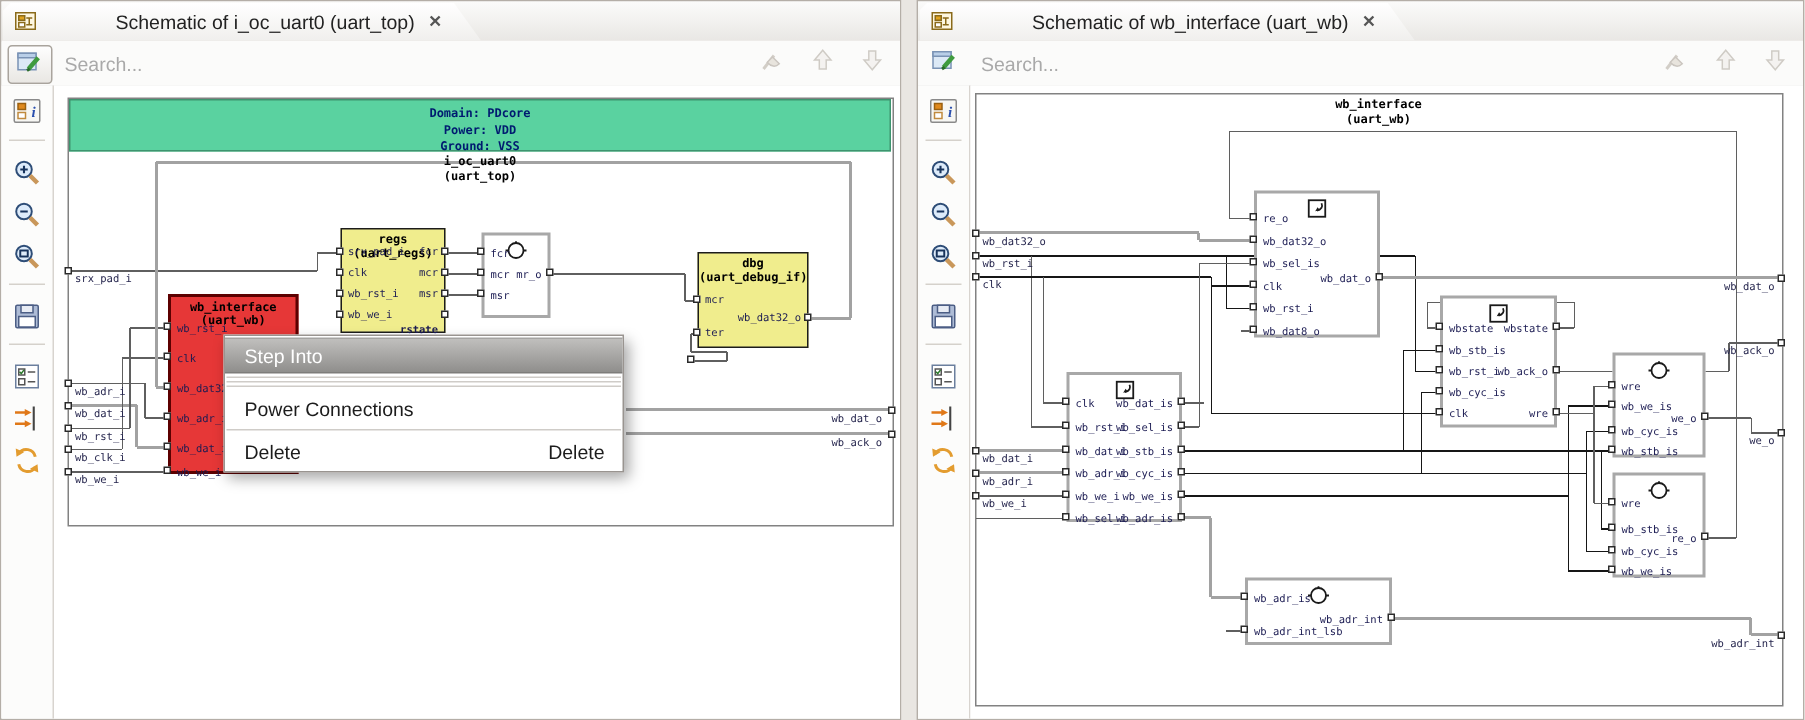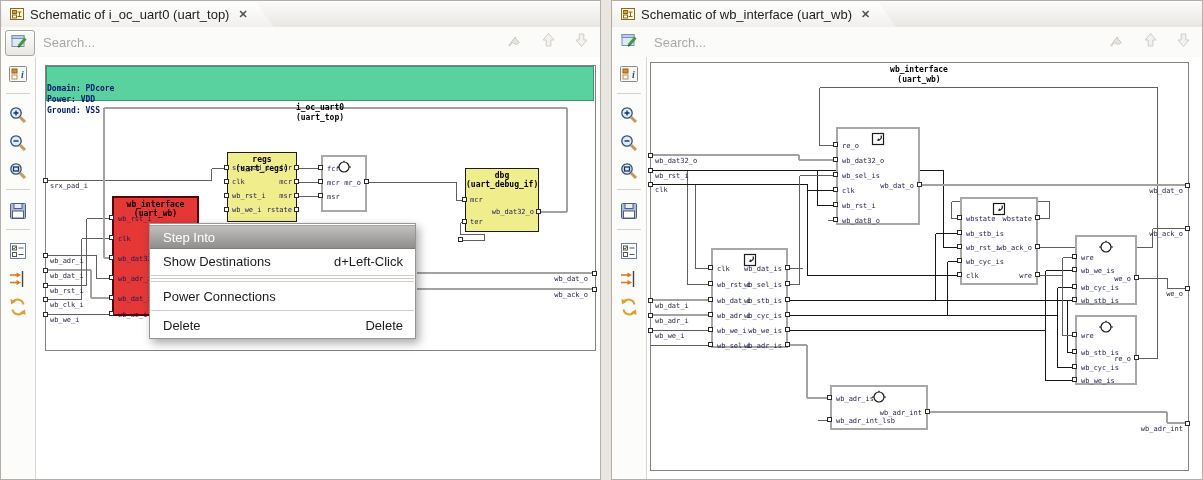--- a/index.html
+++ b/index.html
@@ -2,21 +2,21 @@
 <html><head>
 <meta charset="utf-8">
 <style>
   html,body{margin:0;padding:0;}
   body{width:1203px;height:480px;position:relative;background:#e9e6e2;font-family:"Liberation Sans",sans-serif;overflow:hidden;}
   .pane{position:absolute;top:0;height:478px;background:#ffffff;border:1px solid #b4aea7;}
   #pane0{left:0;width:599px;}
   #pane1{left:611px;width:590px;}
   .tabbar{position:absolute;left:0;top:0;right:0;height:26px;background:linear-gradient(#fbfbfa,#e9e7e4);border-bottom:1px solid #c9c4be;}
   .tab{position:absolute;left:1px;top:1px;height:25px;display:inline-flex;align-items:center;gap:5px;padding:0 26px 0 7px;background:linear-gradient(#ffffff,#f0efed);clip-path:polygon(0 100%,0 5px,5px 0,calc(100% - 18px) 0,100% 100%);font-size:13px;color:#222;}
-  .tab .ttl{white-space:nowrap;}
+  .tab .ttl{white-space:nowrap;margin-left:47px;}
   .tab .close{font-size:11px;color:#555;margin-left:4px;font-weight:bold;}
   .toolrow{position:absolute;left:0;top:26px;right:0;height:30px;background:#fbfbfa;border-bottom:1px solid #c2bdb7;}
   .searchbtn{position:absolute;left:4px;top:3px;width:28px;height:24px;border:1px solid #a9a49d;border-radius:3px;background:linear-gradient(#fefefe,#e9e7e3);display:flex;align-items:center;justify-content:center;}
   .searchbtn.flat{border:none;background:none;}
   .search{position:absolute;left:40px;top:3px;width:330px;height:22px;border:none;outline:none;font-size:13px;color:#444;background:transparent;font-family:"Liberation Sans",sans-serif;}
   .search::placeholder{color:#a9a9a9;}
   .ticons{position:absolute;right:10px;top:4px;display:flex;gap:16px;opacity:.8;}
   .pbody{position:absolute;left:0;top:56px;right:0;bottom:0;background:#fff;}
   .sidebar{position:absolute;left:0;top:0;width:34px;bottom:0;background:#fcfcfb;border-right:1px solid #d8d4cf;}
   .sbicon{position:absolute;left:7px;width:20px;height:20px;}
@@ -24,21 +24,21 @@
   .canvas{position:absolute;left:35px;top:0;right:0;bottom:0;background:#ffffff;overflow:hidden;}
   .wires{position:absolute;left:0;top:0;}
   .blk{position:absolute;background:#fff;border:1px solid #1c1c1c;box-sizing:border-box;}
   .blk.icon{border:2px solid #a8a8a8;text-align:right;}
   .blk.sel{border:2px solid #5c0000;}
   .blkttl{position:absolute;left:0;right:0;top:2px;text-align:center;font:bold 8px "DejaVu Sans Mono",monospace;color:#000;line-height:9px;white-space:pre;}
   .blkicon{position:absolute;left:50%;transform:translateX(-50%);top:3px;}
   .port{position:absolute;width:5px;height:5px;background:#fff;border:1px solid #2a2a2a;box-sizing:border-box;}
   .plbl{position:absolute;font:7px "DejaVu Sans Mono",monospace;color:#1b1b52;white-space:nowrap;}
   .blbl{position:absolute;font:7px "DejaVu Sans Mono",monospace;color:#25254d;white-space:nowrap;}
-  .banner{position:absolute;box-sizing:border-box;border:1px solid #3e946f;text-align:left;font:bold 8px "DejaVu Sans Mono",monospace;color:#001a70;line-height:11px;padding-top:16px;}
+  .banner{position:absolute;box-sizing:border-box;border:1px solid #3e946f;text-align:center;font:bold 8px "DejaVu Sans Mono",monospace;color:#001a70;line-height:11px;padding-top:3px;}
   .hdr{position:absolute;text-align:center;font:bold 8px "DejaVu Sans Mono",monospace;color:#000;line-height:10px;white-space:pre;}
   .menu{position:absolute;background:#ffffff;border:1px solid #999490;box-shadow:3px 4px 9px rgba(0,0,0,.35);padding:1px 0;z-index:50;}
   .mi{height:24px;display:flex;align-items:center;padding:0 12px 0 13px;font-size:13px;color:#1c1c1c;white-space:nowrap;}
   .mi .acc{margin-left:auto;padding-left:34px;}
   .mi.hl{background:linear-gradient(#c0bfbd,#8f8e8c);color:#fff;border-top:1px solid #a5a4a2;border-bottom:1px solid #7e7d7b;height:22px;}
   .msep{height:1px;background:#cfccc8;margin:2px 1px;}
   .gap{position:absolute;left:601px;top:0;width:10px;height:480px;background:#e9e6e2;}
 </style>
 </head>
 <body>
@@ -194,21 +194,21 @@
         <div class="blk" style="left: 191px; top: 95px; width: 70px; height: 70px; background: rgb(240, 237, 141);">
           <div class="blkttl">regs
 (uart_regs)</div>
           <div class="plbl" style="left: 4px; top: 11px;">srx_pad_i</div>
           <div class="plbl" style="left: 4px; top: 25px;">clk</div>
           <div class="plbl" style="left: 4px; top: 39px;">wb_rst_i</div>
           <div class="plbl" style="left: 4px; top: 53px;">wb_we_i</div>
           <div class="plbl" style="right: 4px; top: 11px;">fcr</div>
           <div class="plbl" style="right: 4px; top: 25px;">mcr</div>
           <div class="plbl" style="right: 4px; top: 39px;">msr</div>
-          <div class="plbl" style="right: 4px; top: 53px;">rstate</div>
+          <div class="plbl" style="right: 4px; top: 63px; font-weight: bold;">rstate</div>
         </div>
         <div class="port" style="left: 188px; top: 108px;"></div>
         <div class="port" style="left: 188px; top: 122px;"></div>
         <div class="port" style="left: 188px; top: 136px;"></div>
         <div class="port" style="left: 188px; top: 150px;"></div>
         <div class="port" style="left: 258px; top: 108px;"></div>
         <div class="port" style="left: 258px; top: 122px;"></div>
         <div class="port" style="left: 258px; top: 136px;"></div>
         <div class="port" style="left: 258px; top: 150px;"></div>
         <div class="blk sel" style="left: 76px; top: 139px; width: 87px; height: 120px; background: rgb(230, 55, 55);">
@@ -250,24 +250,20 @@
           <div class="plbl" style="right: 4px; top: 39px;">wb_dat32_o</div>
         </div>
         <div class="port" style="left: 426px; top: 140px;"></div>
         <div class="port" style="left: 426px; top: 162px;"></div>
         <div class="port" style="left: 500px; top: 152px;"></div>
       </div>
   </div>
 <div class="menu" style="left: 148px; top: 222px; width: 265px;">
       <div class="mi hl">
         <div class="">Step Into</div>
-      </div>
-      <div class="mi">
-        <div class="">Show Destinations</div>
-        <div class="acc">d+Left-Click</div>
       </div>
       <div class="msep"></div>
       <div class="msep"></div>
       <div class="msep"></div>
       <div class="mi">
         <div class="">Power Connections</div>
       </div>
       <div class="msep"></div>
       <div class="mi">
         <div class="">Delete</div>

